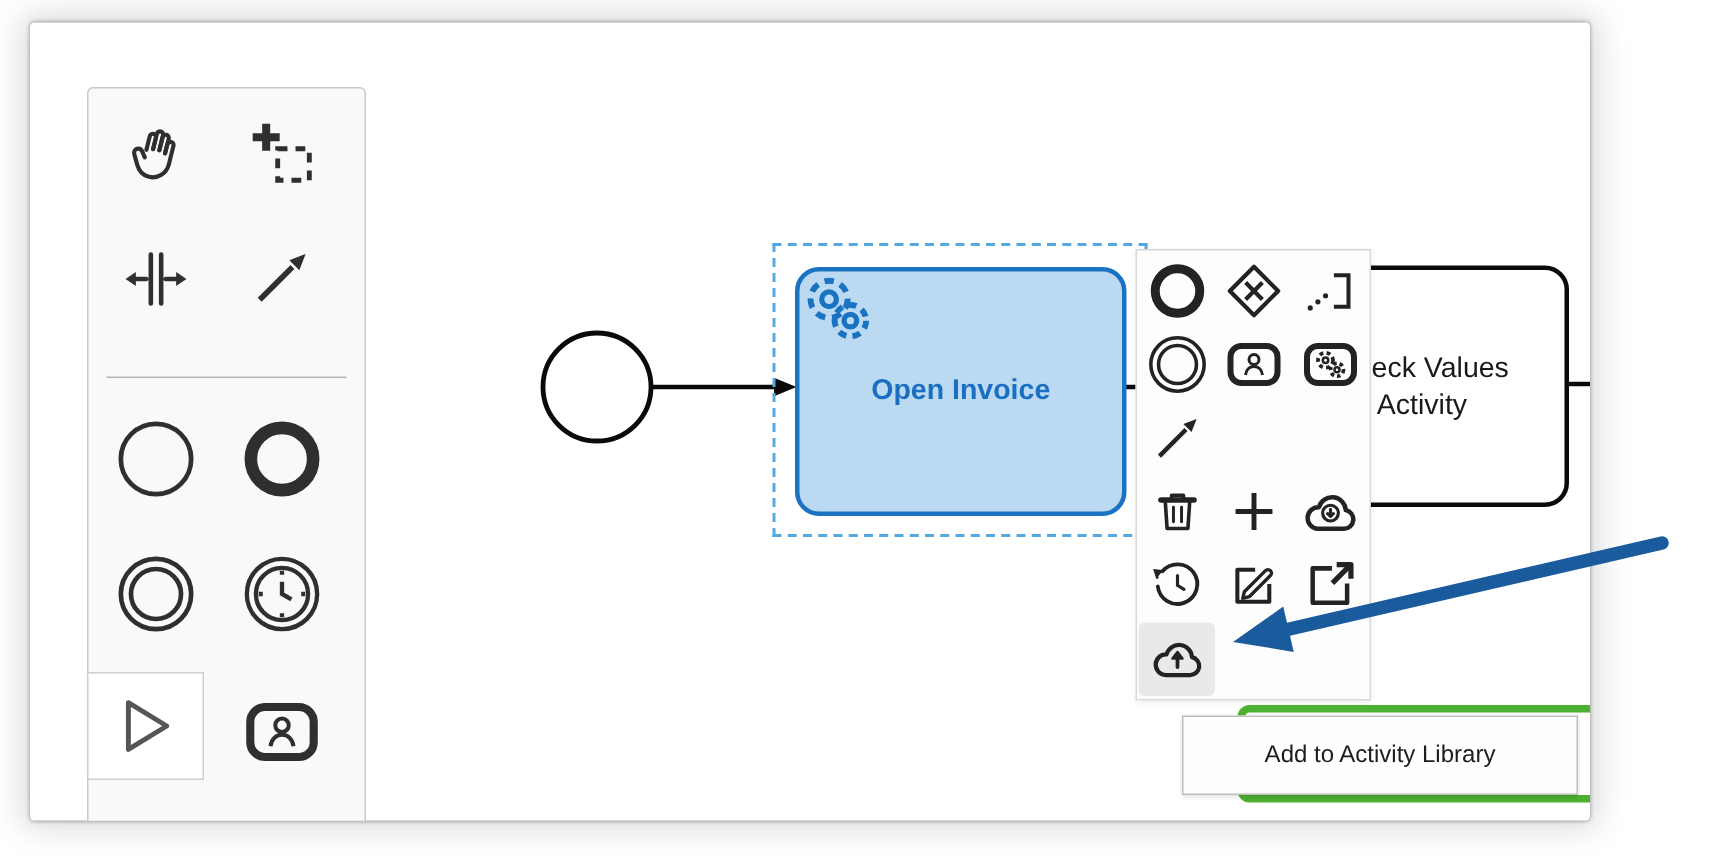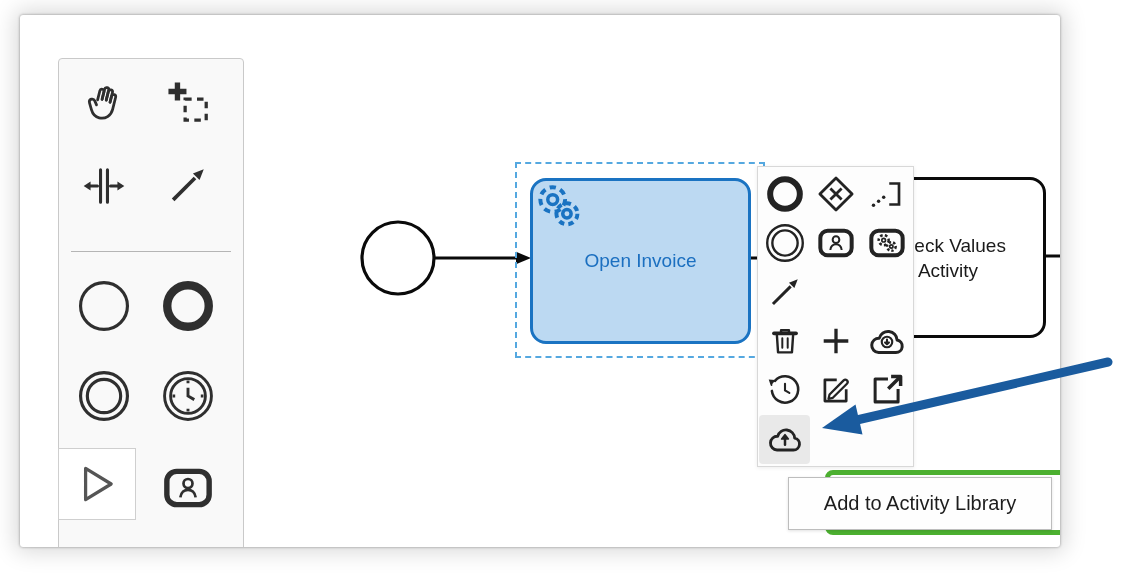--- a/index.html
+++ b/index.html
@@ -22,21 +22,21 @@
             color:#2f2f2f;cursor:pointer;}
   .pal-item svg,.pad-cell svg,.marker svg{display:block;width:100%;height:100%;}
 
   
   .flows{position:absolute;inset:0;z-index:1;}
 
   
   .task-open{position:absolute;left:510px;top:163px;width:215px;height:160px;
              border:3px solid var(--accent,#1a73c2);background:var(--task-fill,#bcd9f2);
              border-radius:16px;z-index:2;display:flex;align-items:center;justify-content:center;
-             color:var(--task-text,#1b6fc0);font-size:19px;cursor:pointer;}
+             color:var(--task-text,#1b6fc0);font-size:19px;cursor:pointer;font-weight:bold;}
   .marker{position:absolute;left:-2px;top:-2px;width:56px;height:56px;color:var(--accent,#1a73c2);}
   .selection{position:absolute;left:495px;top:147px;width:246px;height:192px;
              border:2px dashed var(--sel,#55a8e0);z-index:3;pointer-events:none;}
   .task-check{position:absolute;left:830px;top:162px;width:190px;height:155px;
               border:3px solid var(--stroke,#0a0a0a);border-radius:16px;background:#fff;z-index:2;
               display:flex;flex-direction:column;align-items:center;justify-content:center;
               font-size:19px;color:#1a1a1a;line-height:25px;cursor:pointer;}
 
   
   .green{position:absolute;left:805px;top:455px;width:232px;height:55px;
@@ -47,21 +47,21 @@
        background:#fdfdfd;border:1px solid #d8d8d8;box-shadow:0 1px 4px rgba(0,0,0,.08);
        z-index:5;display:grid;grid-template-columns:repeat(3,51px);
        grid-template-rows:repeat(6,49px);justify-content:center;align-content:center;}
   .pad-cell{display:flex;align-items:center;justify-content:center;color:#232323;cursor:pointer;}
   .pad-cell.hl{background:#e9e9e9;border-radius:4px;}
 
   
   .tooltip{position:absolute;left:768px;top:462px;width:262px;height:51px;
            background:#fefefe;border:1px solid #bdbdbd;box-shadow:0 1px 3px rgba(0,0,0,.12);
            z-index:6;display:flex;align-items:center;justify-content:center;
-           font-size:20px;color:#1d1d1d;}
+           font-size:16px;color:#1d1d1d;}
 
   
   .arrow-layer{position:absolute;inset:0;z-index:50;pointer-events:none;}
 </style>
 </head>
 <body style="--accent: #1a73c2; --task-fill: #bcd9f2; --task-text: #1b6fc0; --sel: #55a8e0; --green: #4cb030; --stroke: #0a0a0a;">
 
 <div class="frame">
 
   <svg class="flows" width="1040" height="532">

